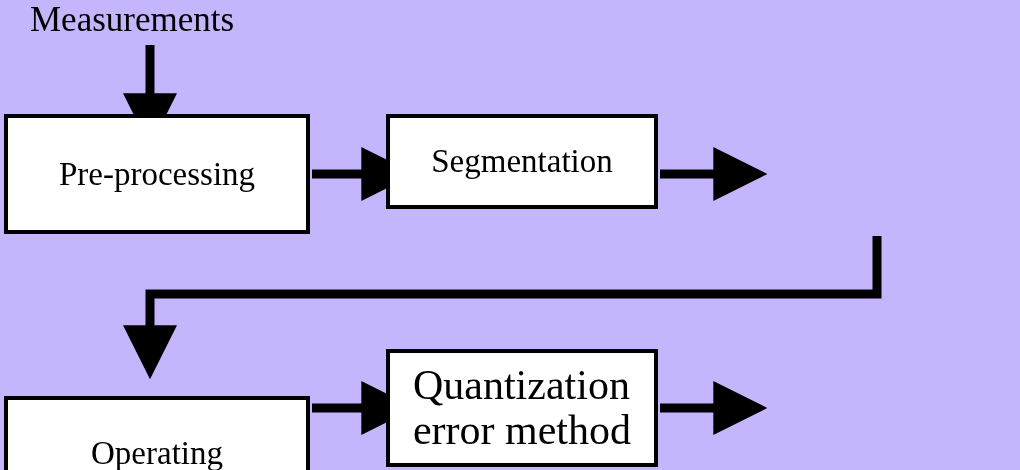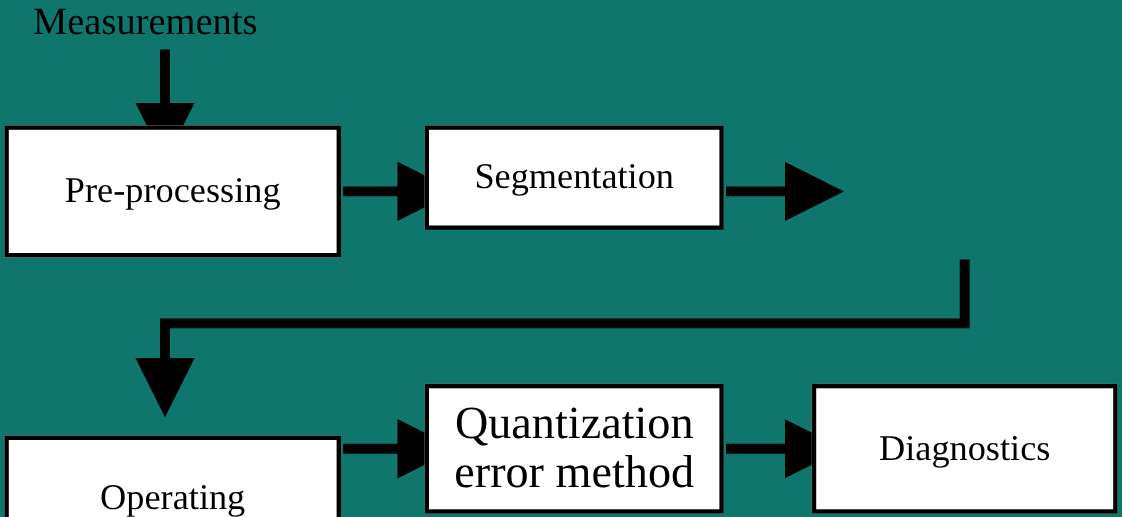--- a/index.html
+++ b/index.html
@@ -7,32 +7,32 @@
     padding: 0;
     background: #ffffff;
   }
   body {
     font-family: "Liberation Serif", "DejaVu Serif", serif;
   }
   #canvas {
     position: relative;
     width: 1020px;
     height: 470px;
-    background: #0f766e;
+    background: #c4b5fd;
     overflow: hidden;
   }
   .box {
     position: absolute;
     box-sizing: border-box;
     border: 4px solid #000000;
     background: #ffffff;
     display: flex;
     align-items: center;
     justify-content: center;
-    text-align: center;
+    text-align: left;
     color: #000000;
     line-height: 1.06;
   }
   .box .label {
     display: block;
     padding: 0 6px;
     white-space: pre-line;
   }
   .free-text {
     position: absolute;
@@ -109,17 +109,14 @@
   <div class="box" id="box-operating">
     <span class="label">Operating
 states</span>
   </div>
 
   <div class="box" id="box-quantization">
     <span class="label">Quantization
 error method</span>
   </div>
 
-  <div class="box" id="box-diagnostics">
-    <span class="label">Diagnostics</span>
-  </div>
 
 </div>
 
 </body></html>

